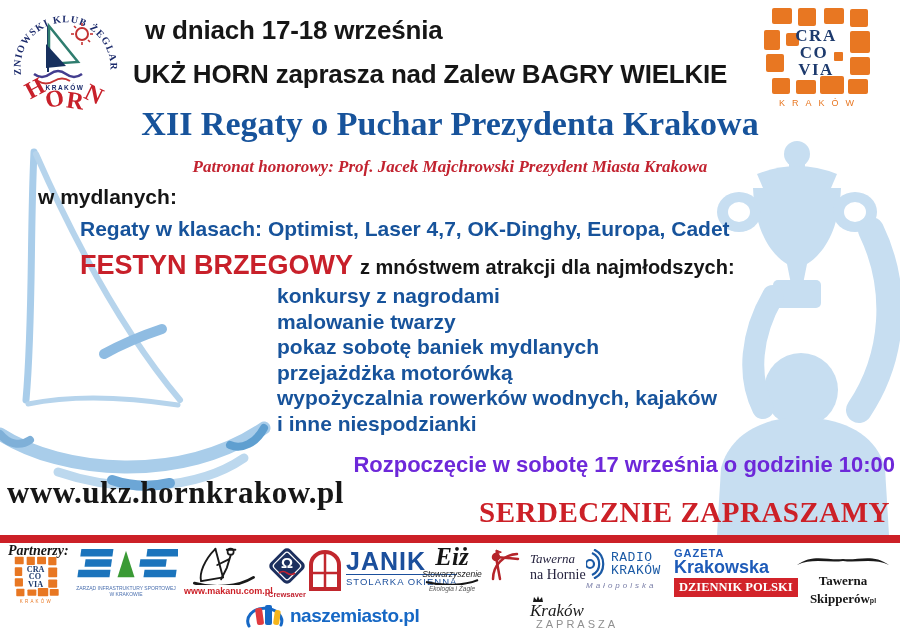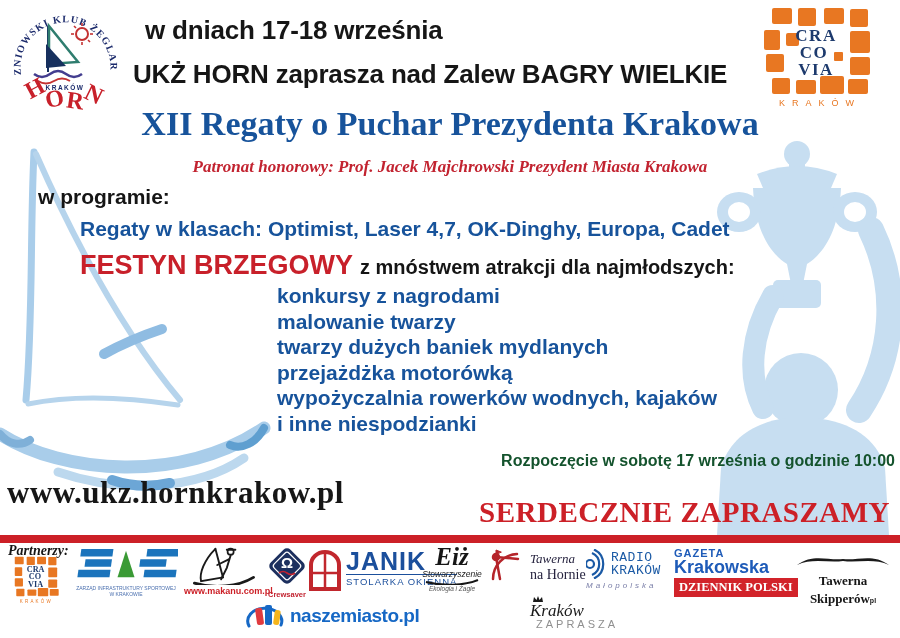--- a/index.html
+++ b/index.html
@@ -21,21 +21,21 @@
   #main-title{left:0;right:0;top:105px;text-align:center;font-size:34px;font-weight:bold;color:#17539b;z-index:2;}
   #patronage{left:0;right:0;top:157px;text-align:center;font-size:17px;font-weight:bold;font-style:italic;color:#c22330;z-index:2;}
   
   #program-heading{left:38px;top:185px;font-size:21px;font-weight:bold;color:#151515;z-index:2;}
   #classes-line{left:80px;top:217px;font-size:21px;font-weight:bold;color:#17539b;z-index:2;}
   #festyn-line{left:80px;top:250px;z-index:2;white-space:nowrap;}
   #festyn-title{font-size:27px;font-weight:bold;color:#c8202a;}
   #festyn-tail{font-size:20px;font-weight:bold;color:#151515;margin-left:7px;}
   #attractions{left:277px;top:283px;z-index:2;}
   .attraction{font-size:21px;font-weight:bold;color:#17539b;line-height:25.6px;}
-  #start-line{right:5px;top:452px;font-size:16px;font-weight:bold;color:#14532d;z-index:2;text-align:center;}
+  #start-line{right:5px;top:452px;font-size:22px;font-weight:bold;color:#6d28d9;z-index:2;text-align:center;}
   #website{left:7px;top:475px;font-size:31px;font-weight:bold;color:#161616;z-index:2;letter-spacing:0.5px;}
   #invitation{right:10px;top:496px;font-size:29px;font-weight:bold;color:#cc2027;z-index:2;letter-spacing:0.5px;}
   #red-bar{left:0;top:535px;width:900px;height:8px;background:#cc2027;z-index:3;}
   
   #partners{left:0;top:543px;width:900px;height:95px;background:#fff;z-index:3;}
   #partners-heading{left:8px;top:0px;font-size:14px;font-weight:bold;font-style:italic;color:#161616;}
   .plogo{position:absolute;}
   
   .zis-caption{font-size:5px;color:#4a6fae;text-align:center;line-height:6px;}
   
@@ -160,29 +160,29 @@
       <text x="66" y="69">VIA</text>
     </g>
     <text x="70" y="100" text-anchor="middle" font-size="9" fill="#e87722" letter-spacing="7">KRAKÓW</text>
   </svg>
 
   <div id="dates-line" class="abs hdr-line">w dniach 17-18 września</div>
   <div id="invite-line" class="abs hdr-line">UKŻ HORN zaprasza nad Zalew BAGRY WIELKIE</div>
   <div id="main-title" class="abs serif">XII Regaty o Puchar Prezydenta Krakowa</div>
   <div id="patronage" class="abs serif">Patronat honorowy: Prof. Jacek Majchrowski Prezydent Miasta Krakowa</div>
 
-  <div id="program-heading" class="abs">w programie:</div>
+  <div id="program-heading" class="abs">w mydlanych:</div>
   <div id="classes-line" class="abs">Regaty w klasach: Optimist, Laser 4,7, OK-Dinghy, Europa, Cadet</div>
   <div id="festyn-line" class="abs">
     <span id="festyn-title">FESTYN BRZEGOWY</span><span id="festyn-tail">z mnóstwem atrakcji dla najmłodszych:</span>
   </div>
   <div id="attractions" class="abs">
     <div class="attraction">konkursy z nagrodami</div>
     <div class="attraction">malowanie twarzy</div>
-    <div class="attraction">twarzy dużych baniek mydlanych</div>
+    <div class="attraction">pokaz sobotę baniek mydlanych</div>
     <div class="attraction">przejażdżka motorówką</div>
     <div class="attraction">wypożyczalnia rowerków wodnych, kajaków</div>
     <div class="attraction">i inne niespodzianki</div>
   </div>
 
   <div id="start-line" class="abs">Rozpoczęcie w sobotę 17 września o godzinie 10:00</div>
   <div id="website" class="abs serif">www.ukz.hornkrakow.pl</div>
   <div id="invitation" class="abs serif">SERDECZNIE ZAPRASZAMY</div>
 
   <div id="red-bar" class="abs"></div>

